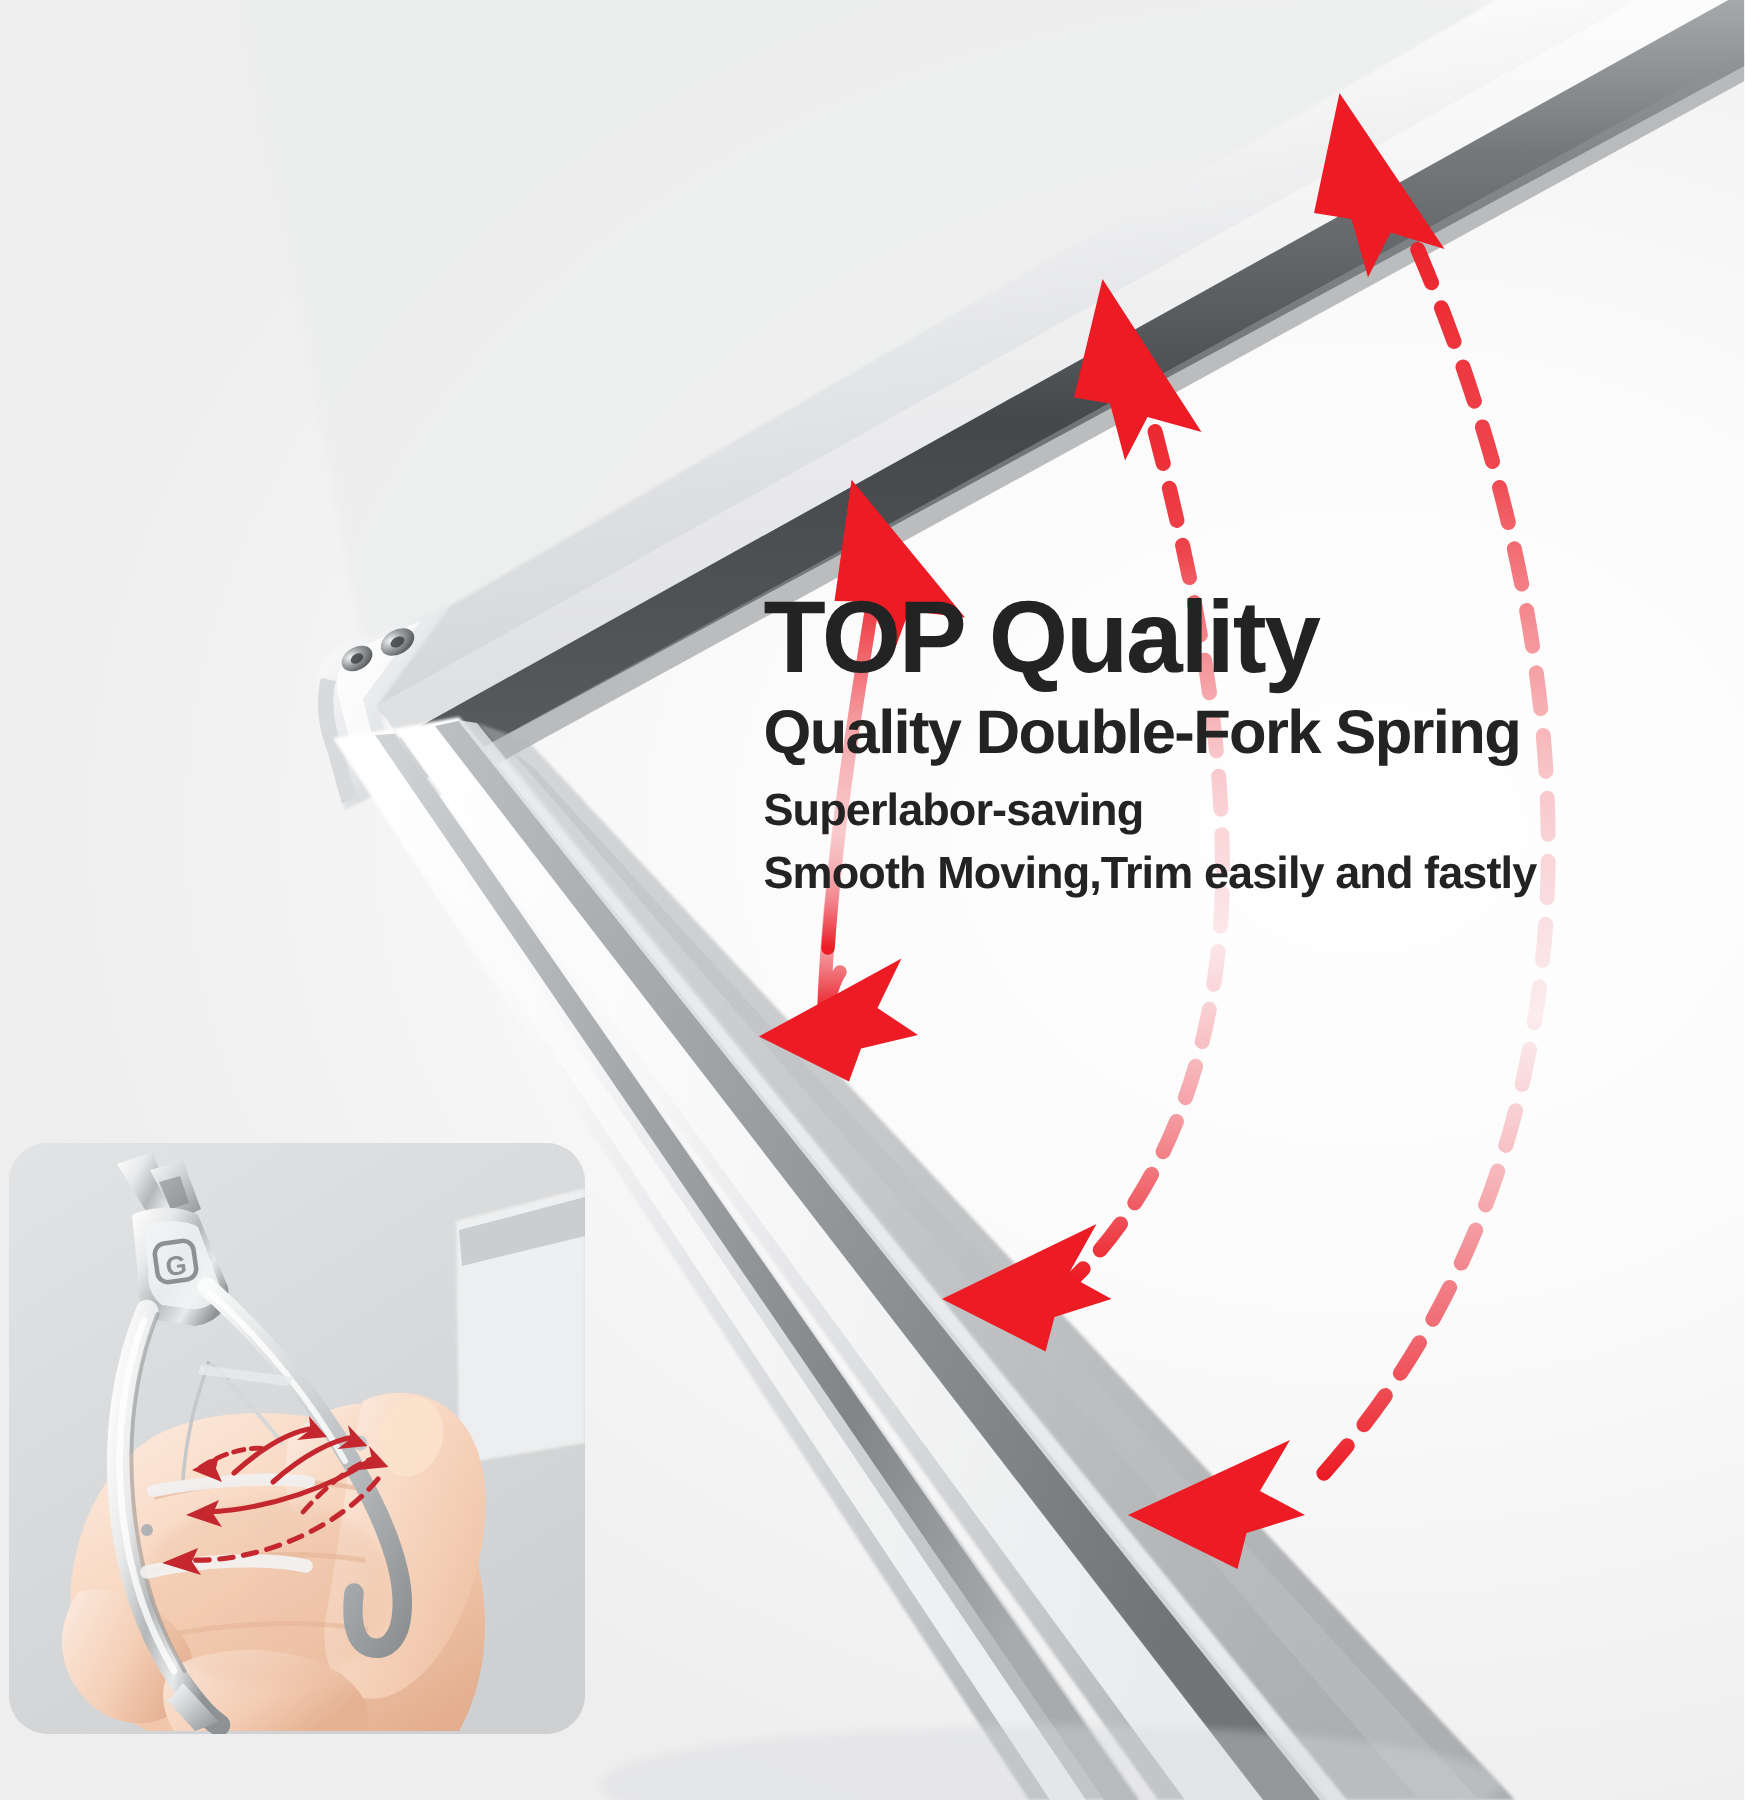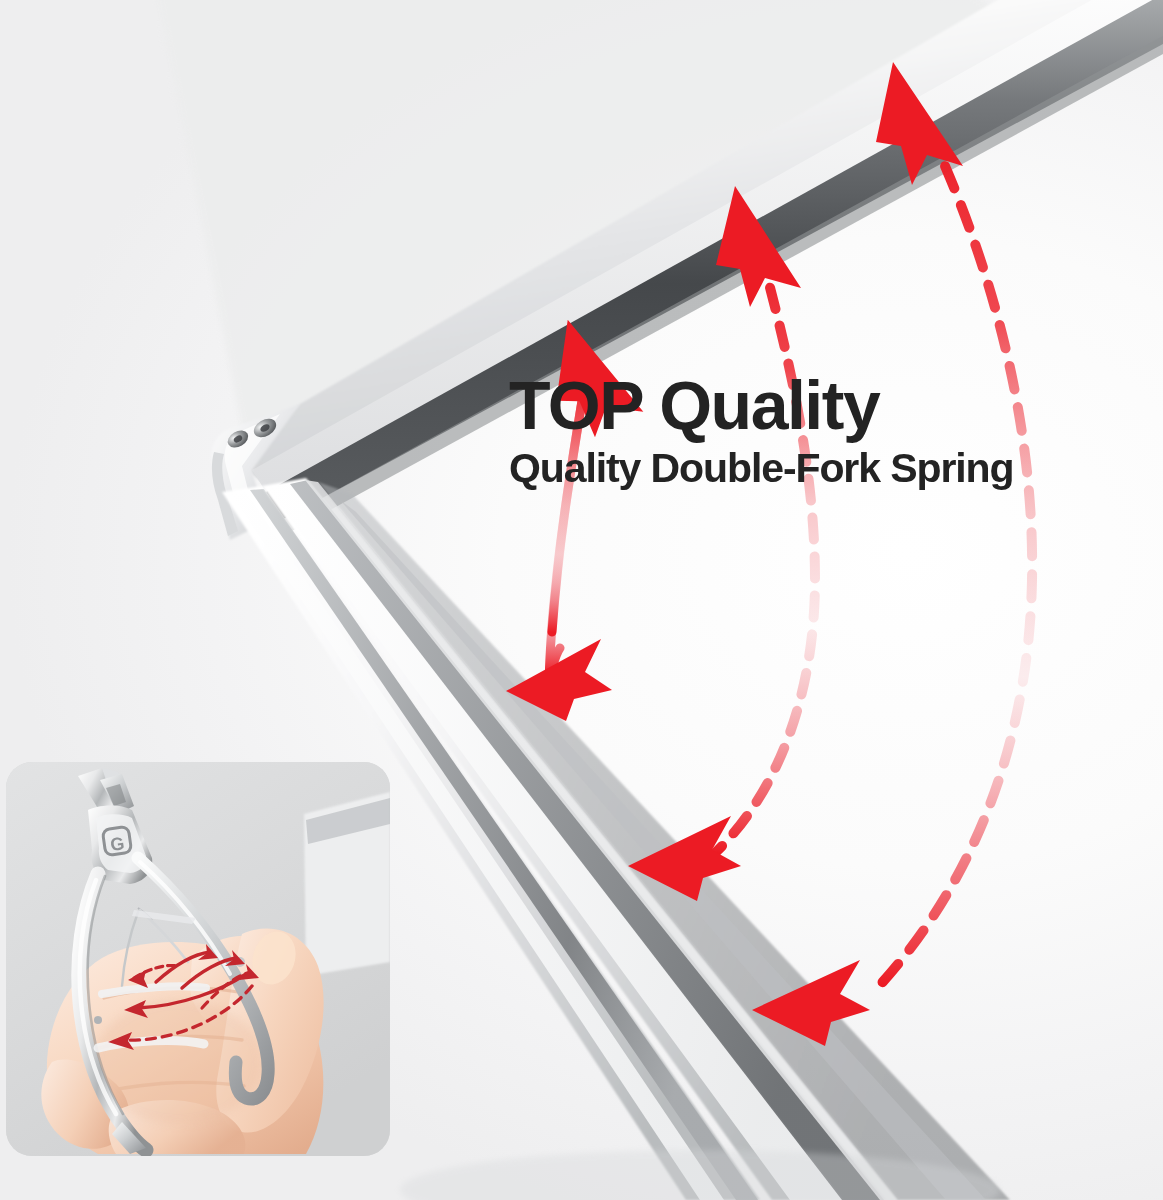--- a/index.html
+++ b/index.html
@@ -21,21 +21,21 @@
   
   .photo-layer{position:absolute;inset:0;}
   .photo-layer svg{position:absolute;left:0;top:0;}
 
   
   .motion-layer{position:absolute;inset:0;pointer-events:none;}
 
   
   .copy{
     position:absolute;
-    left:509px;top:372px;
+    left:509px;top:392px;
     width:600px;
     z-index:6;
   }
   .headline{
     font-size:68px;
     font-weight:bold;
     line-height:0.98;
     letter-spacing:-1.5px;
     color:#232323;
     margin:0;
@@ -245,20 +245,22 @@
 
       <g>
         <path d="M752,1010 L860,960 L840,994 L870,1010 L831,1022 L825,1046 Z" fill="#ec1b24"></path>
       </g>
     </svg>
   </div>
 
   <div class="copy">
     <h1 class="headline">TOP Quality</h1>
     <h2 class="subhead">Quality Double-Fork Spring</h2>
+    <p class="bullet">Superlabor-saving</p>
+    <p class="bullet second">Smooth Moving,Trim easily and fastly</p>
   </div>
 
   <div class="inset">
     <svg width="384" height="394" viewBox="0 0 384 394">
       <defs>
         <linearGradient id="insetBg" x1="0" y1="0" x2="0.6" y2="1">
           <stop offset="0%" stop-color="#e2e3e4"></stop>
           <stop offset="55%" stop-color="#d8d9da"></stop>
           <stop offset="100%" stop-color="#cfd0d1"></stop>
         </linearGradient>

